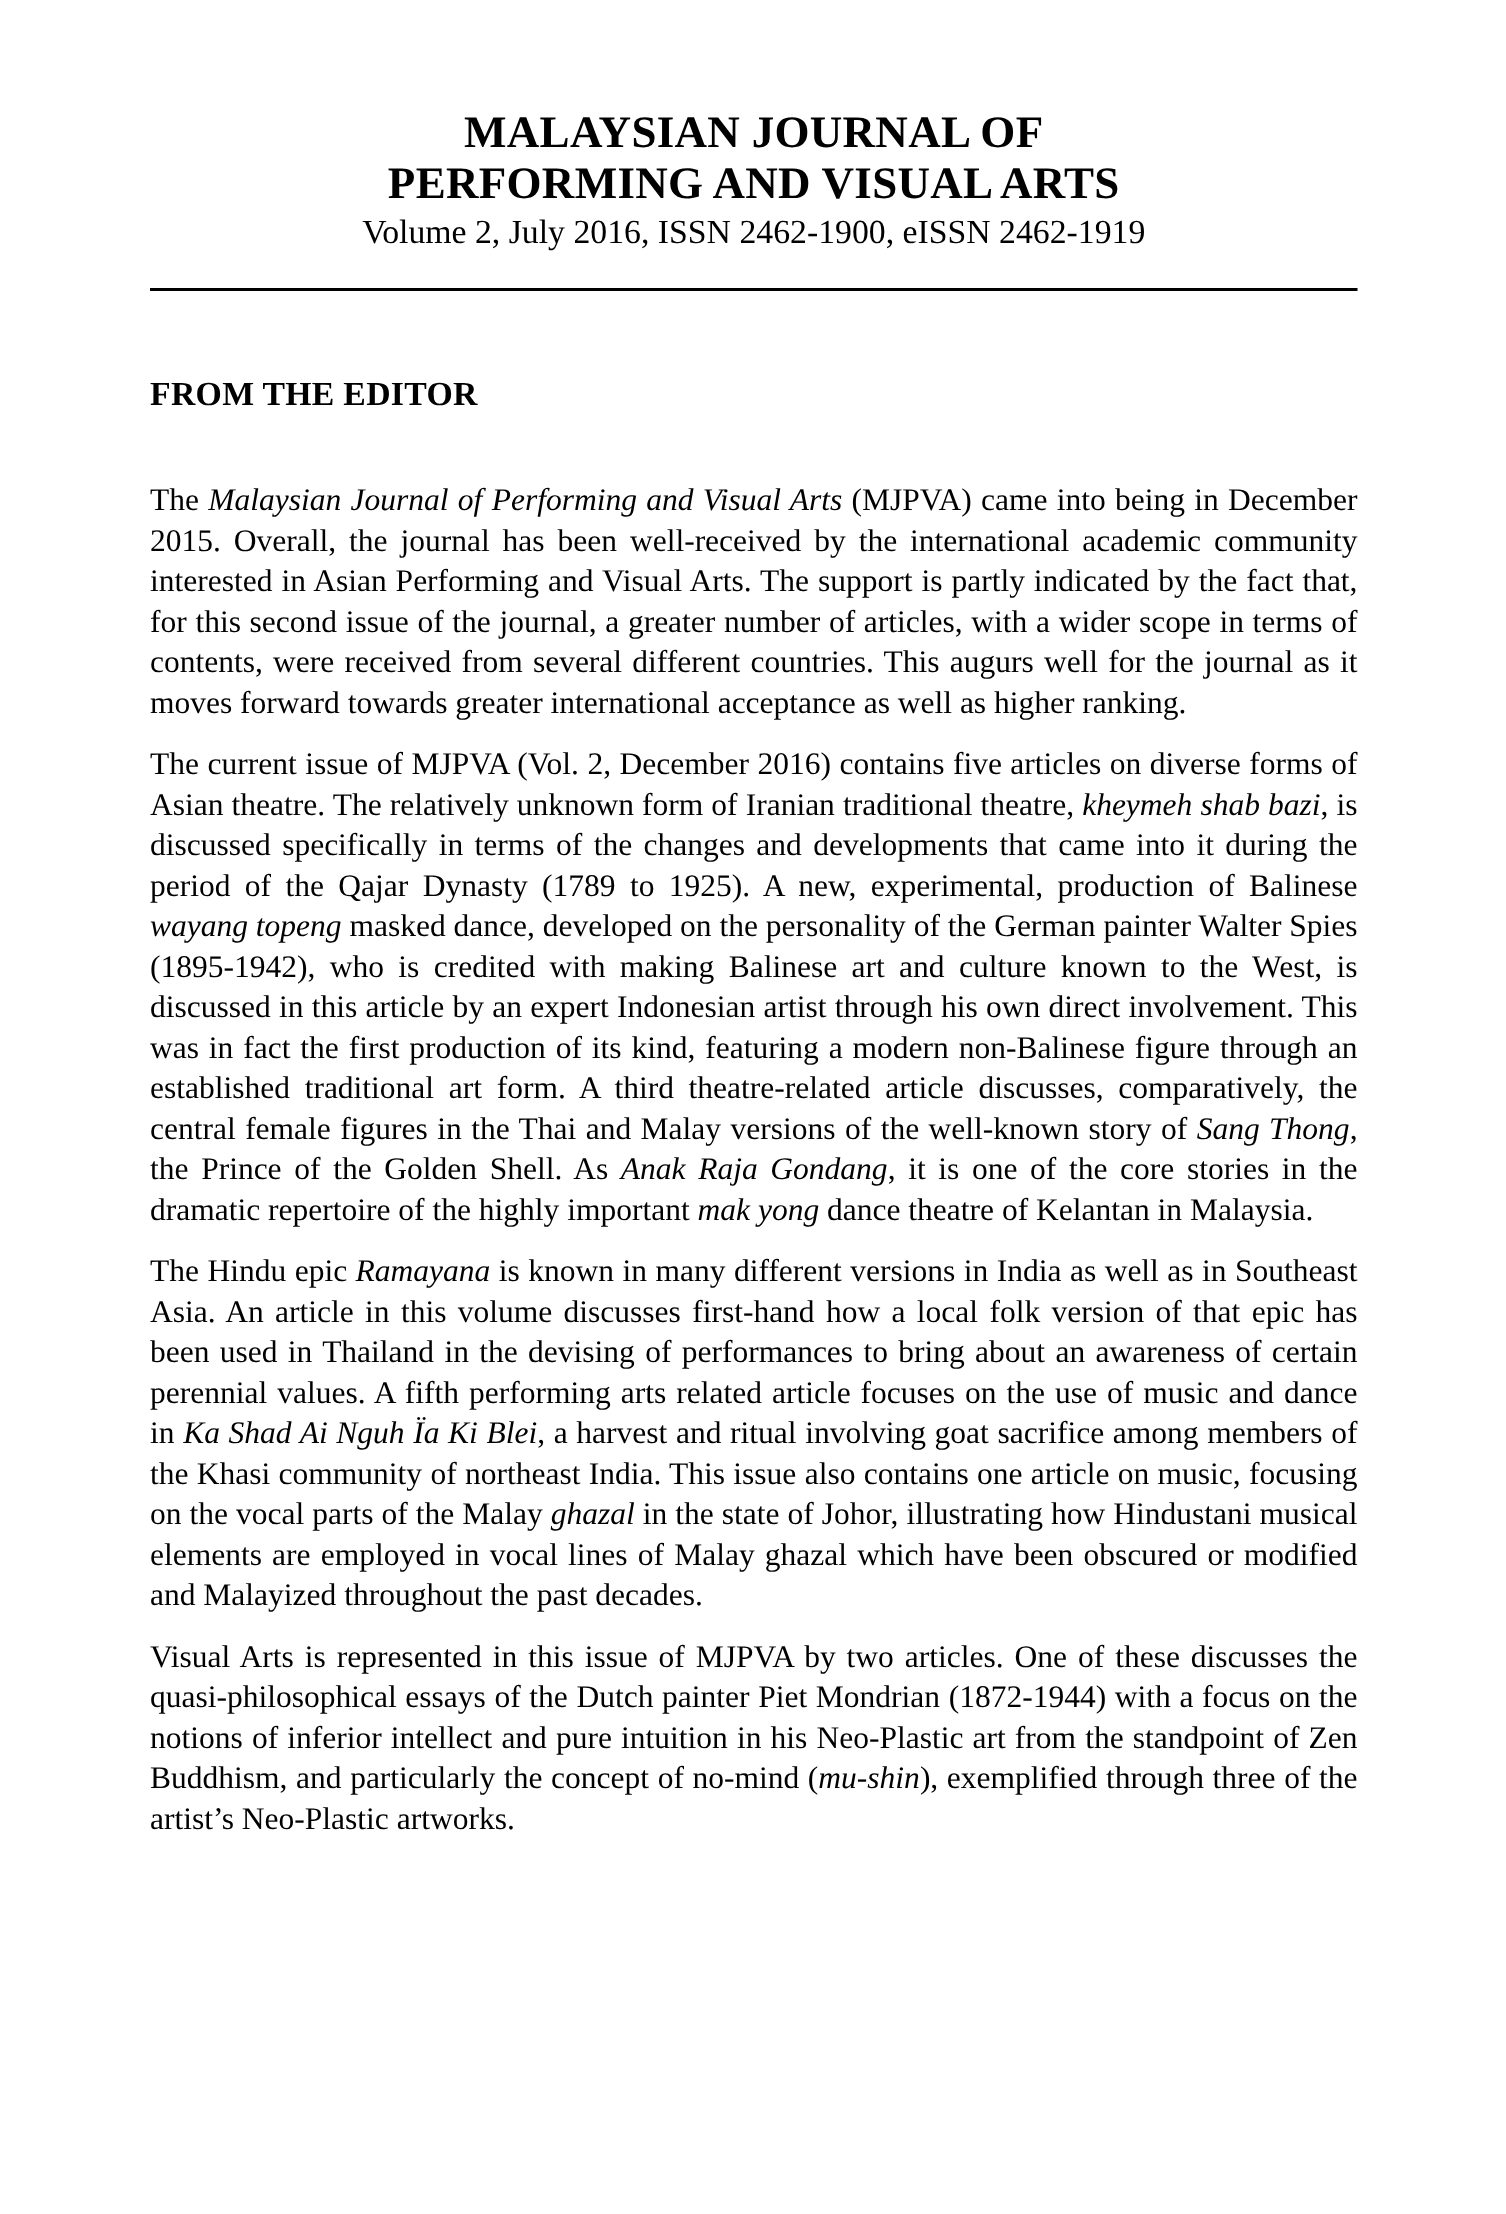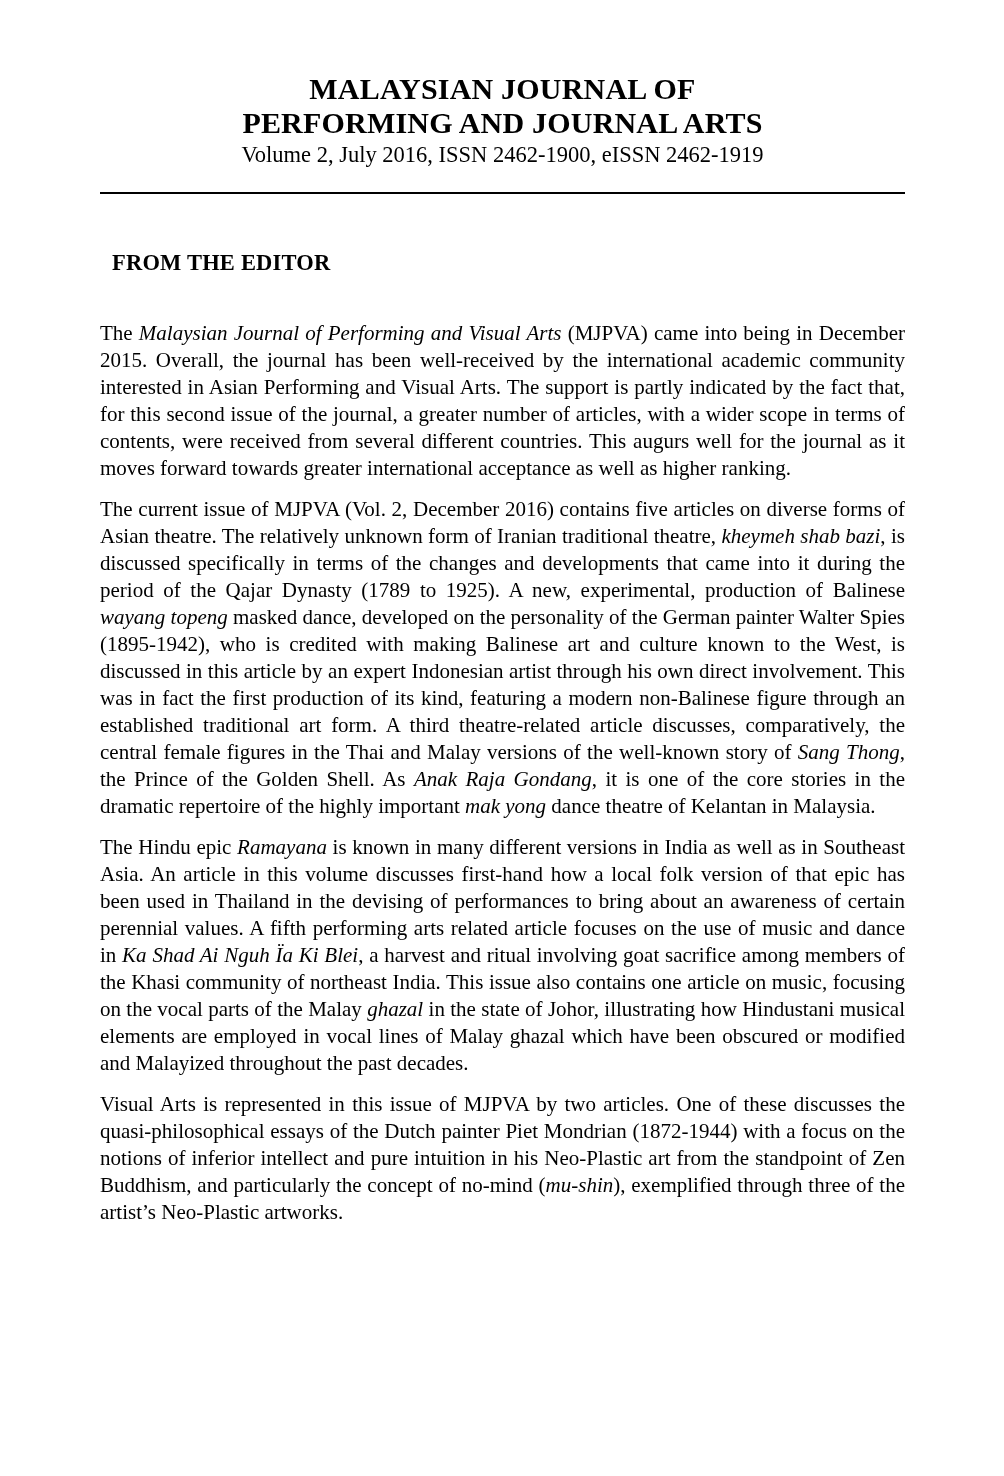--- a/index.html
+++ b/index.html
@@ -34,21 +34,21 @@
   }
   .header-rule {
     height: 0;
     border: none;
     border-top: 2px solid #000000;
     margin: 22px 0 0 0;
   }
   .section-heading {
     font-size: 22.5px;
     font-weight: bold;
-    margin: 56px 0 0 12px;
+    margin: 56px 0 0 0;
     letter-spacing: 0.2px;
   }
   .editorial-body {
     margin-top: 44px;
   }
   .para {
     font-size: 21px;
     line-height: 27px;
     text-align: justify;
     margin: 0 0 14px 0;
@@ -56,21 +56,21 @@
   .para em {
     font-style: italic;
   }
 </style>
 </head>
 <body>
 
 <div class="page">
   <header class="masthead">
     <div class="title-line">MALAYSIAN JOURNAL OF</div>
-    <div class="title-line">PERFORMING AND JOURNAL ARTS</div>
+    <div class="title-line">PERFORMING AND VISUAL ARTS</div>
     <div class="issue-line">Volume 2, July 2016, ISSN 2462-1900, eISSN 2462-1919</div>
   </header>
 
   <div class="header-rule"></div>
 
   <h2 class="section-heading">FROM THE EDITOR</h2>
 
   <main class="editorial-body">
     <p class="para"><span>The </span><em>Malaysian Journal of Performing and Visual Arts</em><span> (MJPVA) came into being in December 2015. Overall, the journal has been well-received by the international academic community interested in Asian Performing and Visual Arts. The support is partly indicated by the fact that, for this second issue of the journal, a greater number of articles, with a wider scope in terms of contents, were received from several different countries. This augurs well for the journal as it moves forward towards greater international acceptance as well as higher ranking.</span></p>
     <p class="para"><span>The current issue of MJPVA (Vol. 2, December 2016) contains five articles on diverse forms of Asian theatre. The relatively unknown form of Iranian traditional theatre, </span><em>kheymeh shab bazi</em><span>, is discussed specifically in terms of the changes and developments that came into it during the period of the Qajar Dynasty (1789 to 1925). A new, experimental, production of Balinese </span><em>wayang topeng</em><span> masked dance, developed on the personality of the German painter Walter Spies (1895-1942), who is credited with making Balinese art and culture known to the West, is discussed in this article by an expert Indonesian artist through his own direct involvement. This was in fact the first production of its kind, featuring a modern non-Balinese figure through an established traditional art form. A third theatre-related article discusses, comparatively, the central female figures in the Thai and Malay versions of the well-known story of </span><em>Sang Thong</em><span>, the Prince of the Golden Shell. As </span><em>Anak Raja Gondang</em><span>, it is one of the core stories in the dramatic repertoire of the highly important </span><em>mak yong</em><span> dance theatre of Kelantan in Malaysia.</span></p>

